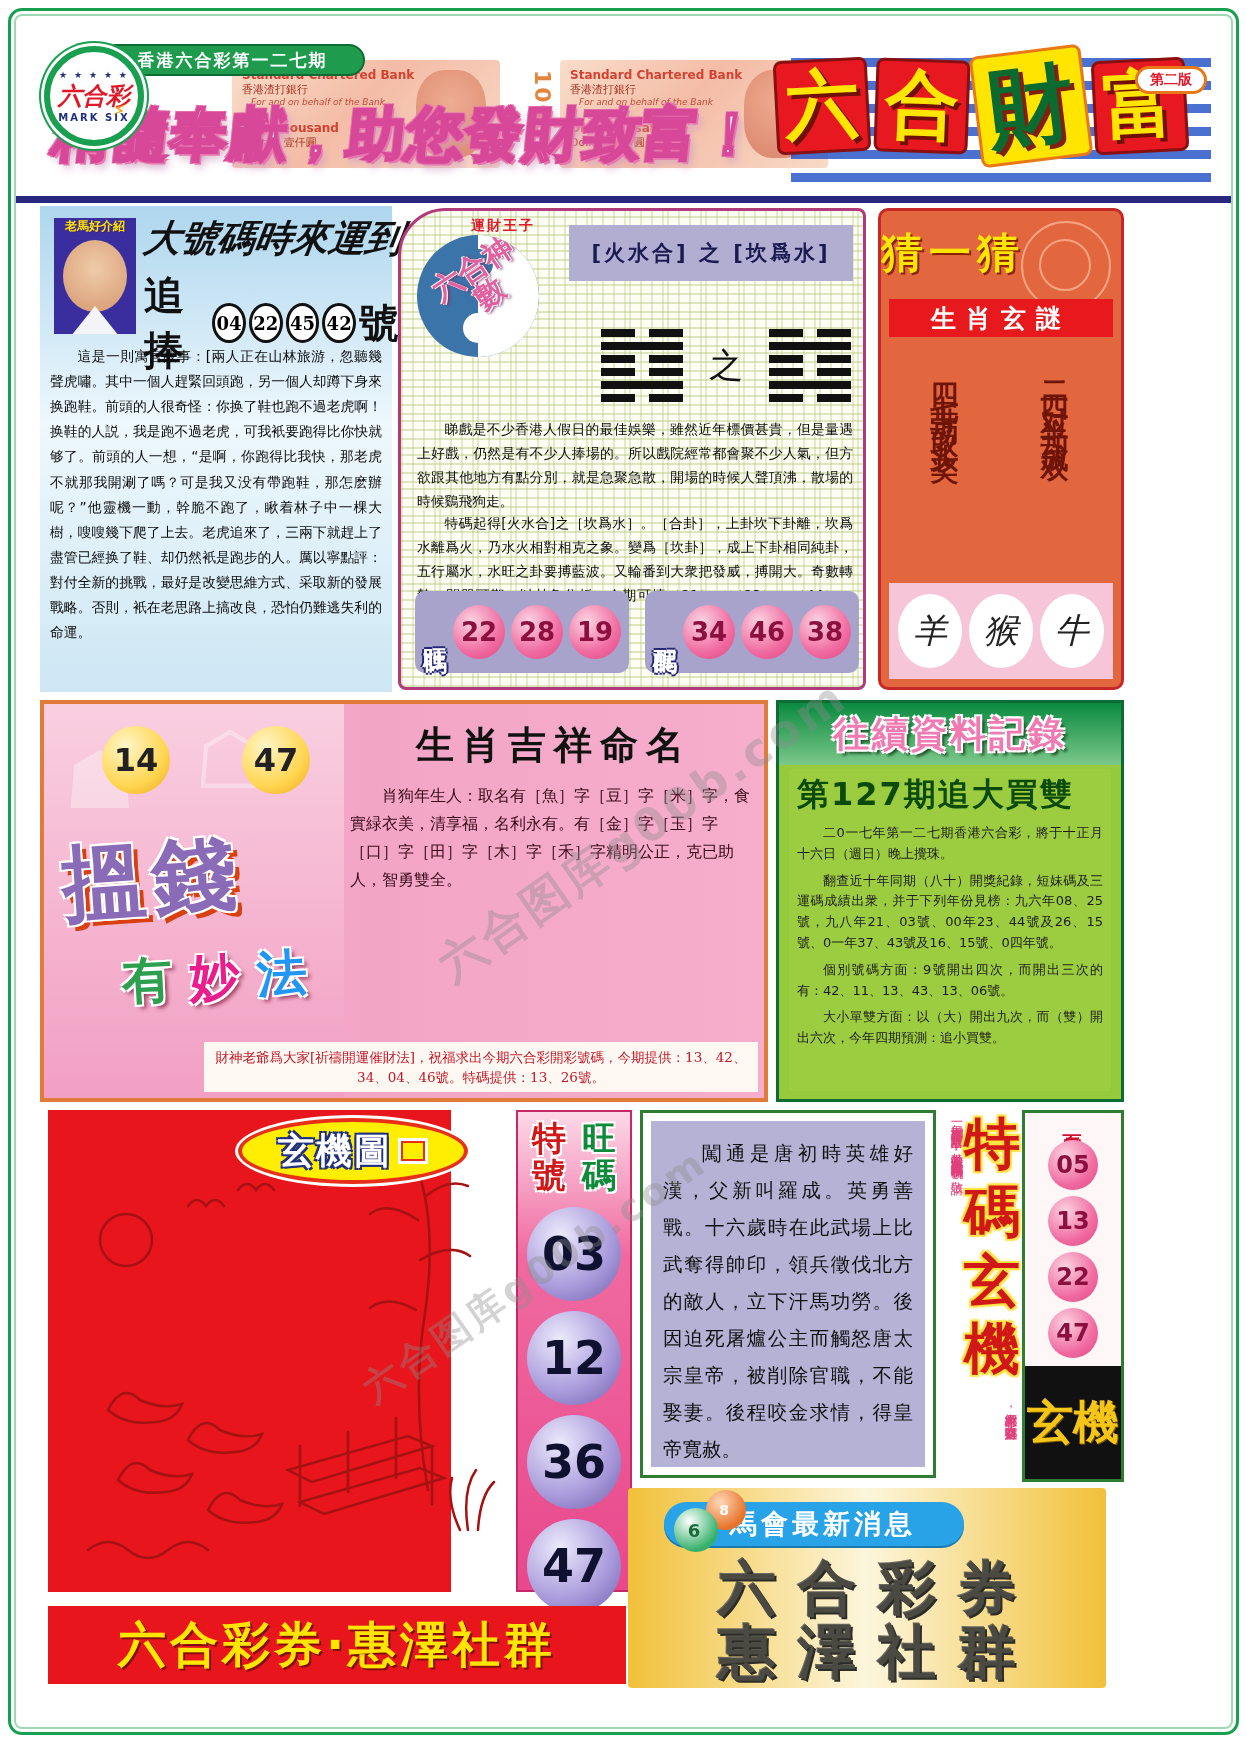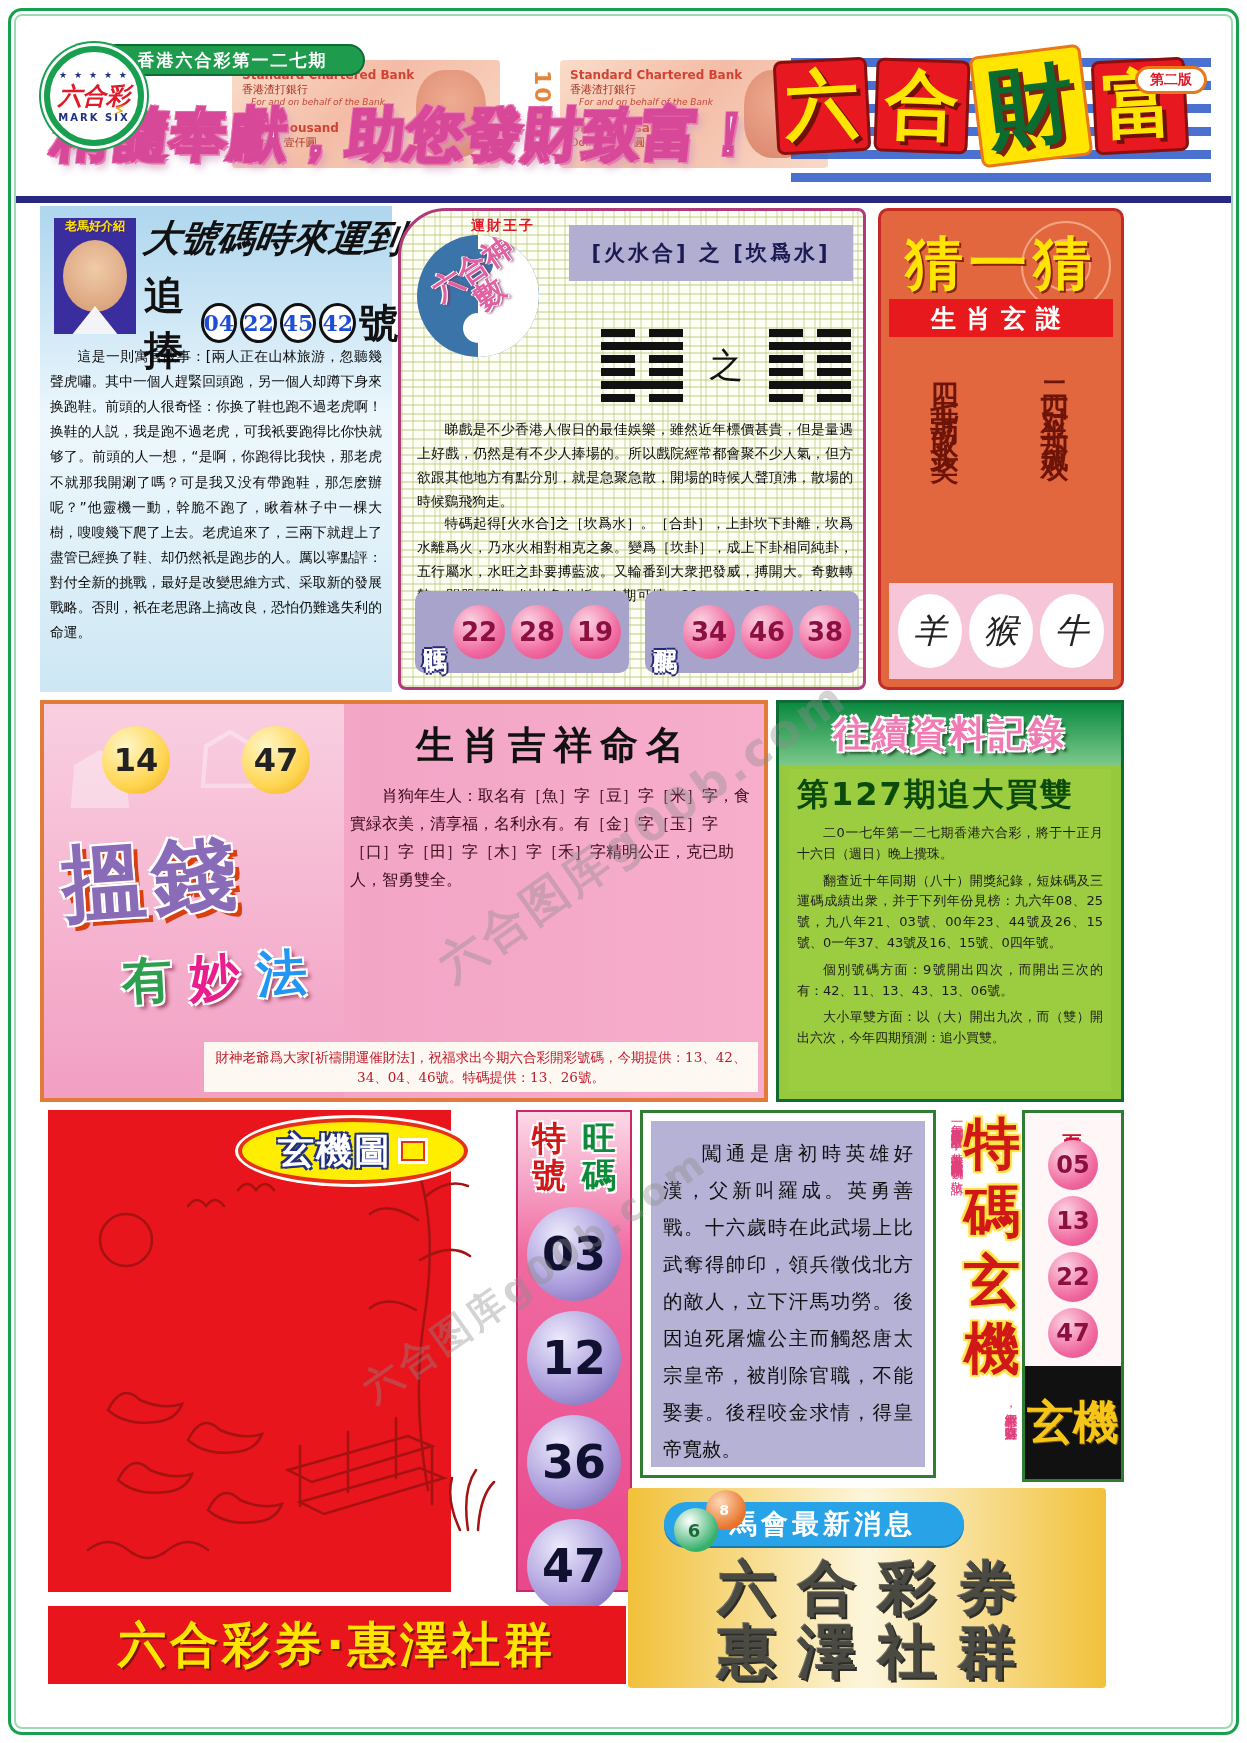--- a/index.html
+++ b/index.html
@@ -56,21 +56,21 @@
       background:radial-gradient(circle at 50% 40%,#f0cba8,#dba57e 75%,#c98f68);}
   .photo .suit{position:absolute;left:6px;bottom:0;width:70px;height:28px;background:#f4f4f8;
       clip-path:polygon(18% 100%,50% 0,82% 100%);}
   .photo .tag{position:absolute;left:0;top:0;width:100%;text-align:center;color:#ffe500;font-size:12px;
       font-weight:bold;text-shadow:1px 1px 0 #402080;}
   .story-head{position:absolute;left:104px;top:8px;font-family:"DejaVu Serif","Liberation Serif",serif;
       font-style:italic;font-weight:bold;font-size:37px;color:#111;white-space:nowrap;transform:skewX(-8deg);}
   .story-sub{position:absolute;left:104px;top:62px;display:flex;align-items:center;gap:3px;
       font-family:"DejaVu Serif","Liberation Serif",serif;font-weight:bold;font-size:40px;color:#111;}
   .cnum{width:40px;height:40px;border:3px solid #111;border-radius:50%;background:#fff;display:flex;
-      align-items:center;justify-content:center;font-size:22px;font-weight:bold;color:#1d4ed8;
+      align-items:center;justify-content:center;font-size:18px;font-weight:bold;color:#000000;
       font-family:"DejaVu Serif","Liberation Serif",serif;}
   .story-body{position:absolute;left:10px;top:138px;width:332px;font-size:13.8px;line-height:1.82;
       color:#0a0a0a;text-align:justify;text-indent:2em;}
 
   
   .hexbox{position:absolute;left:398px;top:208px;width:468px;height:482px;background:#fffef4;
       border:3px solid #b03a7a;border-radius:48px 8px 8px 8px;overflow:hidden;
       background-image:repeating-linear-gradient(0deg,rgba(168,192,104,.38) 0 2px,transparent 2px 9px),
                        repeating-linear-gradient(90deg,rgba(168,192,104,.30) 0 2px,transparent 2px 11px);
       background-size:46px 34px,38px 46px;}
@@ -101,22 +101,22 @@
   .ball{border-radius:50%;display:flex;align-items:center;justify-content:center;font-weight:bold;}
   .ball.pink{background:radial-gradient(circle at 35% 30%,#fbd3e1,#f06aa0 62%,#e04583);color:#8b1040;}
   .ball.s52{width:54px;height:54px;font-size:26px;}
   .ball.gold{background:radial-gradient(circle at 35% 30%,#fff6c8,#ffd54f 62%,#eda41c);color:#222;}
   .ball.purple{background:radial-gradient(circle at 35% 30%,#eceafc,#a99bdb 58%,#6f5fae);color:#101030;}
 
   
   .guess{position:absolute;left:878px;top:208px;width:246px;height:482px;background:#e2673f;
       border:3px solid #c62828;border-radius:10px;overflow:hidden;}
   .guess .spiral{position:absolute;border:2px solid rgba(255,190,160,.7);border-radius:50%;}
-  .guess-title{position:absolute;left:0;top:14px;width:100%;text-align:center;color:#ffe500;
-      font-weight:bold;font-size:58px;letter-spacing:6px;text-shadow:2px 2px 0 #8a2408;white-space:nowrap;}
+  .guess-title{position:absolute;left:0;top:14px;width:100%;text-align:left;color:#ffe500;
+      font-weight:bold;font-size:42px;letter-spacing:6px;text-shadow:2px 2px 0 #8a2408;white-space:nowrap;}
   .guess-bar{position:absolute;left:8px;right:8px;top:88px;height:38px;background:#e8191c;
       display:flex;align-items:center;justify-content:center;color:#fff;font-weight:bold;font-size:25px;letter-spacing:10px;}
   .couplet{position:absolute;writing-mode:vertical-rl;font-family:"DejaVu Serif","Liberation Serif",serif;
       font-size:28px;color:#6e1408;letter-spacing:12px;font-weight:bold;}
   .zodiac-strip{position:absolute;left:8px;right:8px;bottom:8px;height:96px;background:#f6c6d8;
       display:flex;align-items:center;justify-content:space-around;padding:0 6px;}
   .zodiac-oval{width:64px;height:74px;border-radius:50%;background:#fff;display:flex;align-items:center;
       justify-content:center;font-family:"DejaVu Serif","Liberation Serif",serif;font-style:italic;
       font-size:34px;color:#222;}
 

